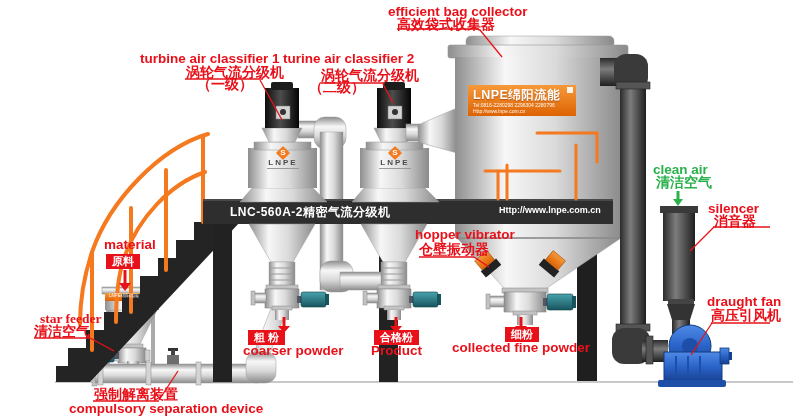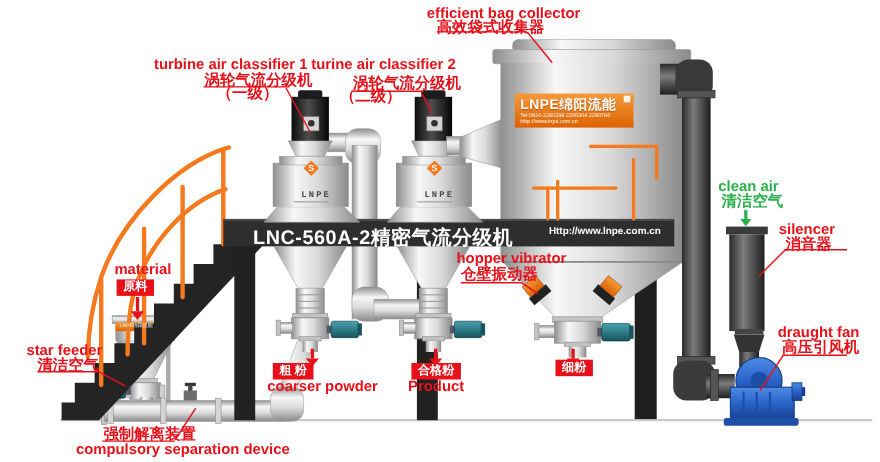--- a/index.html
+++ b/index.html
@@ -5,32 +5,32 @@
   html,body{margin:0;padding:0;background:#fff;}
   #stage{position:relative;width:800px;height:420px;background:#fff;overflow:hidden;
          font-family:"Liberation Sans",sans-serif;}
   #machinery{position:absolute;left:0;top:0;}
   .en{position:absolute;color:#e8111a;font-weight:bold;font-size:13.5px;line-height:14px;white-space:nowrap;}
   .zh{position:absolute;color:#e8111a;font-weight:bold;font-size:14px;line-height:12px;white-space:nowrap;}
   .green{color:#2ab14b;}
   .redbox{position:absolute;background:#e8111a;color:#fff;font-weight:bold;font-size:11px;
           line-height:13px;padding:1px 6px;white-space:nowrap;}
   .white{position:absolute;color:#fff;white-space:nowrap;}
-  .beam-model{font-size:18px;font-weight:bold;letter-spacing:.5px;}
+  .beam-model{font-size:12px;font-weight:bold;letter-spacing:.5px;}
   .beam-url{font-size:9px;font-weight:bold;}
   .banner-brand{font-size:12.5px;font-weight:bold;letter-spacing:.5px;text-shadow:0 1px 1px rgba(120,40,0,.5);}
   .banner-small{font-size:5px;opacity:.95;}
   .band-small{font-size:4.5px;}
   .logo{position:absolute;width:36px;text-align:center;}
   .logo .diamond{display:block;margin:0 auto;width:10px;height:10px;background:#f4791f;
                  transform:rotate(45deg);border-radius:1px;}
   .logo .diamond span{display:block;transform:rotate(-45deg);color:#fff;font-size:8px;
                       font-weight:bold;line-height:10px;}
-  .logo .lnpe{display:block;font-family:Liberation Mono, monospace;font-size:8px;font-weight:bold;
-              letter-spacing:2px;color:#4a4a4a;margin-top:15px;text-align:right;}
+  .logo .lnpe{display:block;font-family:Liberation Sans, sans-serif;font-size:8px;font-weight:bold;
+              letter-spacing:2px;color:#4a4a4a;margin-top:0;}
   .logo .rule{display:block;height:1px;background:#9a9a9a;margin:1px 2px 0 2px;}
 </style>
 </head>
 <body>
 
 <div id="stage">
 
 <svg id="machinery" width="800" height="420" viewBox="0 0 800 420">
   <defs>
     <linearGradient id="mV" x1="0" y1="0" x2="1" y2="0">
@@ -323,36 +323,37 @@
 
 <div class="en" style="left:708px;top:202px;">silencer</div>
 <div class="zh" style="left:714px;top:215px;">消音器</div>
 
 <div class="en" style="left:707px;top:295px;">draught fan</div>
 <div class="zh" style="left:711px;top:309px;">高压引风机</div>
 
 <div class="en" style="left:104px;top:238px;">material</div>
 <div class="redbox" style="left:106px;top:254px;">原料</div>
 
-<div class="en" style="left:24px;top:312px;">star feeder</div>
+<div class="en" style="left:40px;top:312px;font-family:Liberation Serif, serif;">star feeder</div>
 <div class="zh" style="left:34px;top:325px;">清洁空气</div>
 
 <div class="en" style="left:415px;top:228px;">hopper vibrator</div>
 <div class="zh" style="left:419px;top:243px;">仓壁振动器</div>
 
 <div class="zh" style="left:94px;top:388px;">强制解离装置</div>
 <div class="en" style="left:69px;top:402px;">compulsory separation device</div>
 
 <div class="redbox" style="left:248px;top:330px;">粗 粉</div>
 <div class="en" style="left:243px;top:344px;">coarser powder</div>
 
 <div class="redbox" style="left:374px;top:330px;">合格粉</div>
 <div class="en" style="left:371px;top:344px;">Product</div>
 
 <div class="redbox" style="left:505px;top:327px;">细粉</div>
+<div class="en" style="left:452px;top:341px;">collected fine powder</div>
 
 <div class="white beam-model" style="left:230px;top:204px;">LNC-560A-2精密气流分级机</div>
 <div class="white beam-url" style="left:499px;top:205px;">Http://www.lnpe.com.cn</div>
 
 <div class="white banner-brand" style="left:473px;top:87px;">LNPE绵阳流能</div>
 <div class="white banner-small" style="left:473px;top:102px;">Tel:0816-2280298 2296304 2280796</div>
 <div class="white banner-small" style="left:473px;top:108px;">Http://www.lnpe.com.cn</div>
 
 <div class="white band-small" style="left:109px;top:293px;">LNPE绵阳流能</div>
 

